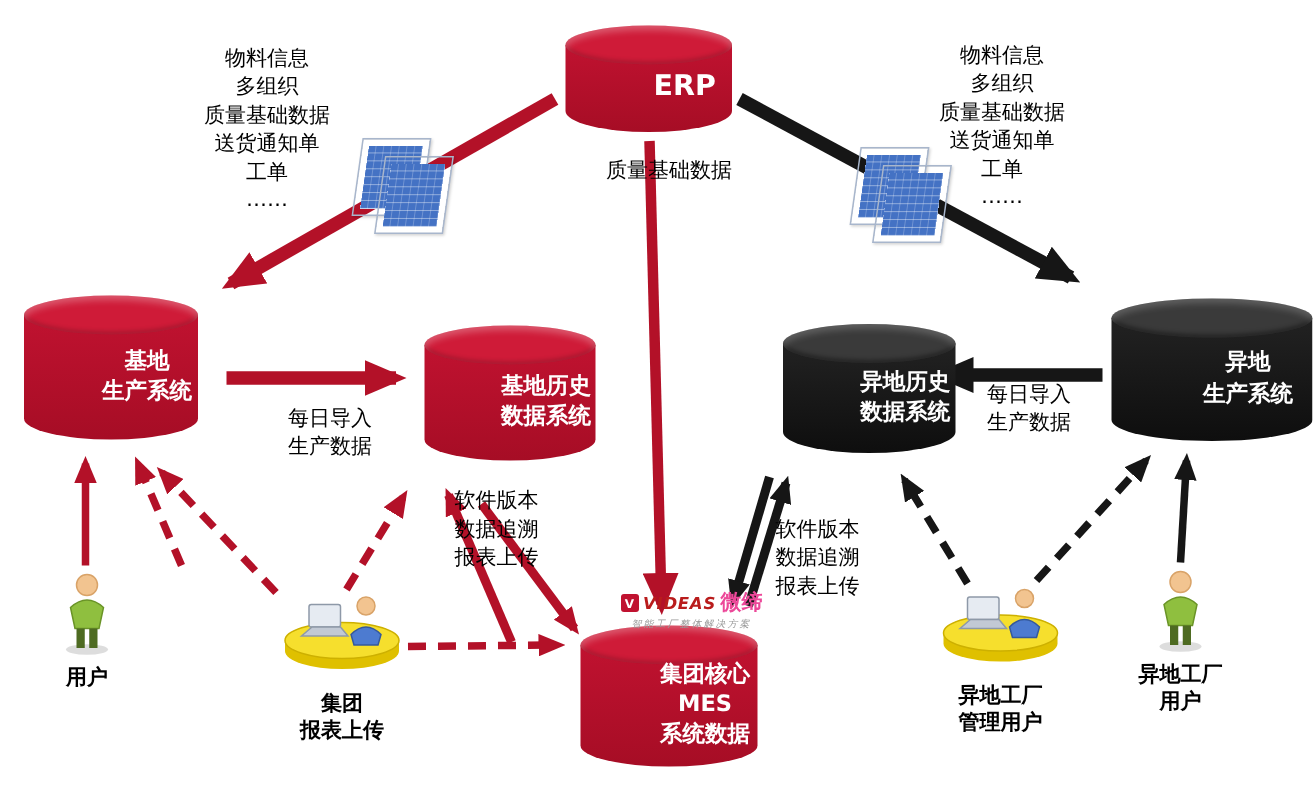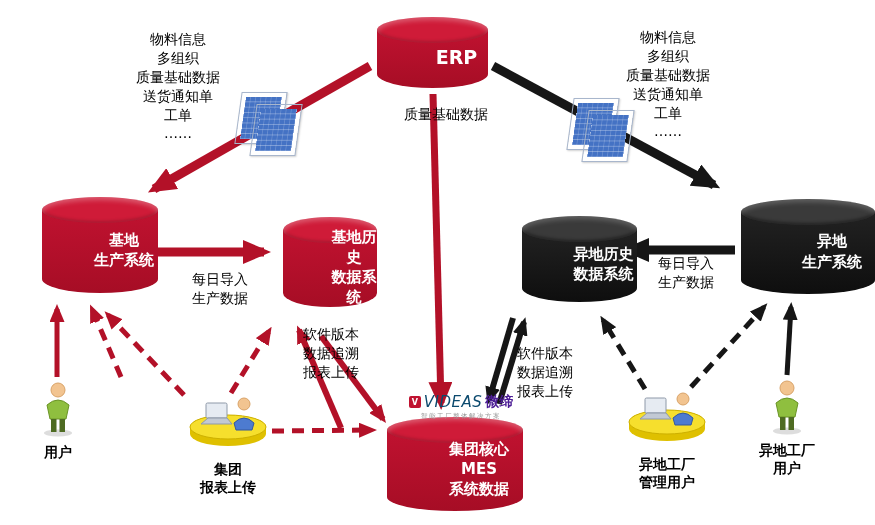--- a/index.html
+++ b/index.html
@@ -35,23 +35,23 @@
            background-image:linear-gradient(#4472c4,#4472c4);
            background-size:5px 5px; background-repeat:space;
            background-origin:content-box; background-clip:content-box; }
   .sheet.s1 { left:0; top:0; }
   .sheet.s2 { left:15px; top:12px; }
 
   .logo { position:absolute; z-index:3; text-align:center; }
   .logo-row { display:flex; align-items:center; justify-content:center; gap:3px; }
   .logo-mark { width:12px; height:12px; background:#c01230; color:#fff; font-size:8px; font-weight:bold;
                display:inline-flex; align-items:center; justify-content:center; border-radius:2px; }
-  .logo-brand { color:#0c4a6e; font-weight:normal; font-style:italic; font-size:15px; letter-spacing:.5px; }
-  .logo-cn { color:#4c1d95; font-weight:bold; font-size:14px; }
-  .logo-tagline { font-size:6.5px; color:#999; letter-spacing:1.5px; margin-top:1px; }
+  .logo-brand { color:#b91c1c; font-weight:bold; font-style:italic; font-size:11px; letter-spacing:.5px; }
+  .logo-cn { color:#ec4899; font-weight:bold; font-size:14px; }
+  .logo-tagline { font-size:6.5px; color:#999; letter-spacing:1.5px; margin-top:1px;font-style:italic; }
 </style>
 </head>
 <body>
 
 <div id="canvas">
 
   <svg id="arrows" width="875" height="525" viewBox="0 0 875 525">
     <defs>
       <marker id="mRB" markerUnits="userSpaceOnUse" markerWidth="28" markerHeight="24" refX="21" refY="12" orient="auto">
         <path d="M0,0 L28,12 L0,24 Z" fill="#b31128"></path>
@@ -88,49 +88,49 @@
     <line class="black-line" x1="691" y1="387" x2="764" y2="307" stroke-width="5" stroke-dasharray="12 8" marker-end="url(#mBS)"></line>
     <line class="black-line" x1="787" y1="375" x2="791" y2="307" stroke-width="5" marker-end="url(#mBS)"></line>
   </svg>
 
   <div class="cyl red" style="left:377px;top:17px;width:111px;height:71px">
     <div class="cbody"></div>
     <div class="ctop"></div>
     <div class="clabel" style="font-size:19px">ERP</div>
   </div>
 
-  <div class="cyl red" style="left:42px;top:197px;width:116px;height:96px">
+  <div class="cyl red" style="left:16px;top:197px;width:116px;height:96px">
     <div class="cbody"></div>
     <div class="ctop"></div>
     <div class="clabel" style="font-size:15px">基地
 生产系统</div>
   </div>
 
-  <div class="cyl red" style="left:283px;top:217px;width:94px;height:90px">
+  <div class="cyl red" style="left:283px;top:217px;width:114px;height:90px">
     <div class="cbody"></div>
     <div class="ctop"></div>
     <div class="clabel" style="font-size:15px">基地历史
 数据系统</div>
   </div>
 
   <div class="cyl black" style="left:522px;top:216px;width:115px;height:86px">
     <div class="cbody"></div>
     <div class="ctop"></div>
     <div class="clabel" style="font-size:15px">异地历史
 数据系统</div>
   </div>
 
   <div class="cyl black" style="left:741px;top:199px;width:134px;height:95px">
     <div class="cbody"></div>
     <div class="ctop"></div>
     <div class="clabel" style="font-size:15px">异地
 生产系统</div>
   </div>
 
-  <div class="cyl red" style="left:387px;top:417px;width:136px;height:94px">
+  <div class="cyl red" style="left:387px;top:417px;width:118px;height:94px">
     <div class="cbody"></div>
     <div class="ctop"></div>
     <div class="clabel" style="font-size:15px">集团核心MES
 系统数据</div>
   </div>
 
   <div class="note" style="left:108px;top:30px;width:140px">物料信息
 多组织
 质量基础数据
 送货通知单

